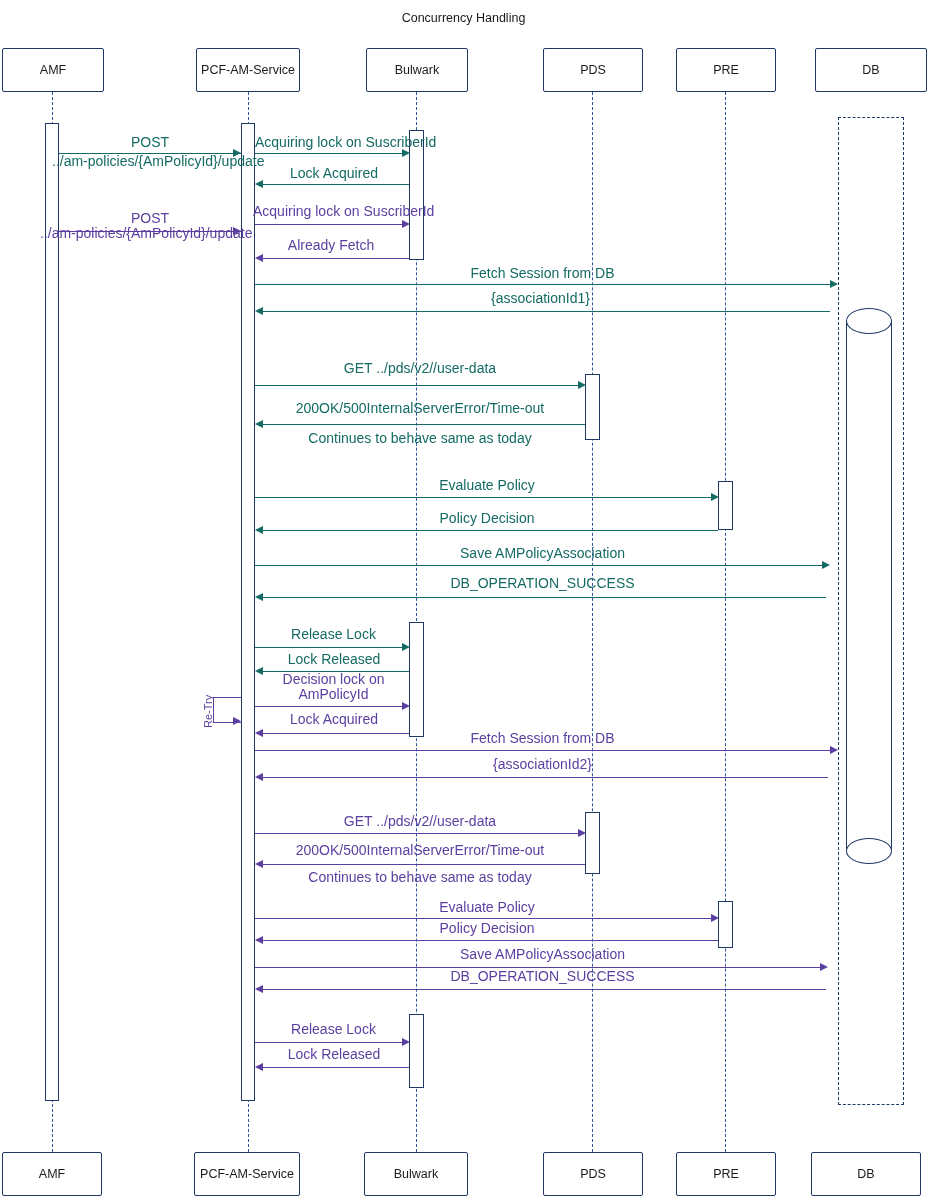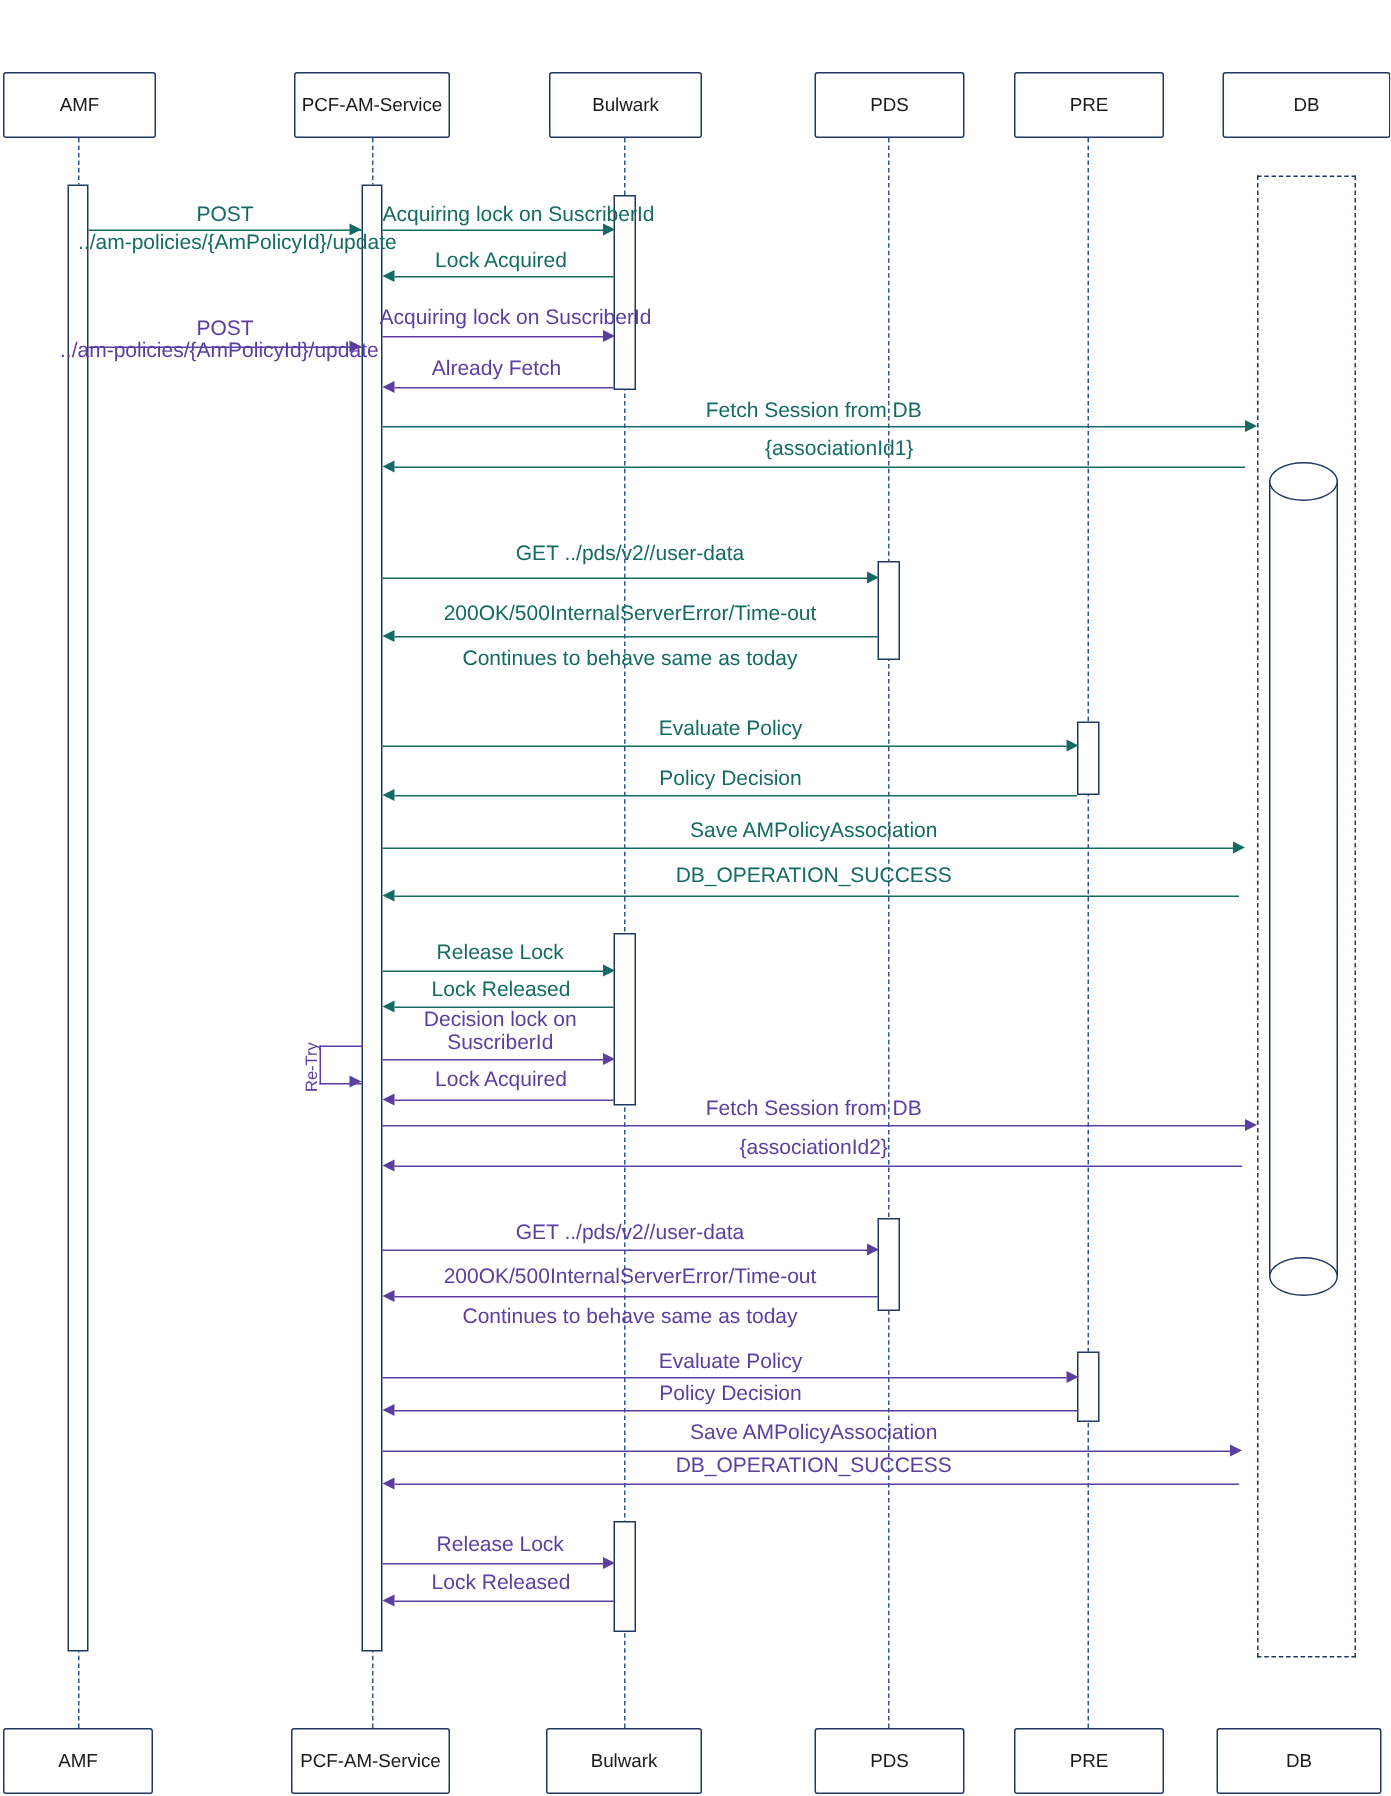--- a/index.html
+++ b/index.html
@@ -98,20 +98,21 @@
     transform: rotate(-90deg);
     transform-origin: left top;
     white-space: nowrap;
   }
 </style>
 </head>
 <body>
 
 <div id="diagram">
 
+  <div class="title">Concurrency Handling</div>
 
   <div class="lifeline-box" style="left:2px; top:48px; width:102px; height:44px;">
     <span>AMF</span>
   </div>
   <div class="lifeline-box" style="left:196px; top:48px; width:104px; height:44px;">
     <span>PCF-AM-Service</span>
   </div>
   <div class="lifeline-box" style="left:366px; top:48px; width:102px; height:44px;">
     <span>Bulwark</span>
   </div>
@@ -190,21 +191,21 @@
   <div class="msg" style="left:263px; top:258px; width:146px; border-top-color:#5b3fa0;"></div>
   <div class="arrowhead" style="left:255px; top:254px; border-right:8px solid #5b3fa0;"></div>
   <div class="msg-label ctr purple" style="left:256px; top:239px; width:150px;">Already Fetch</div>
 
   <div class="msg" style="left:255px; top:284px; width:575px; border-top-color:#146b63;"></div>
   <div class="arrowhead" style="left:830px; top:280px; border-left:8px solid #146b63;"></div>
   <div class="msg-label ctr teal" style="left:255px; top:267px; width:575px;">Fetch Session  from DB</div>
 
   <div class="msg" style="left:263px; top:311px; width:567px; border-top-color:#146b63;"></div>
   <div class="arrowhead" style="left:255px; top:307px; border-right:8px solid #146b63;"></div>
-  <div class="msg-label ctr teal" style="left:272px; top:292px; width:575px;text-align:center;">{associationId1}</div>
+  <div class="msg-label ctr teal" style="left:253px; top:292px; width:575px;text-align:center;">{associationId1}</div>
 
   <div class="msg" style="left:255px; top:385px; width:323px; border-top-color:#146b63;"></div>
   <div class="arrowhead" style="left:578px; top:381px; border-left:8px solid #146b63;"></div>
   <div class="msg-label ctr teal" style="left:255px; top:362px; width:330px;">GET ../pds/v2//user-data</div>
 
   <div class="msg" style="left:263px; top:424px; width:322px; border-top-color:#146b63;"></div>
   <div class="arrowhead" style="left:255px; top:420px; border-right:8px solid #146b63;"></div>
   <div class="msg-label ctr teal" style="left:255px; top:402px; width:330px;">200OK/500InternalServerError/Time-out</div>
 
   <div class="msg-label ctr teal" style="left:255px; top:432px; width:330px;">Continues to behave same as today</div>
@@ -235,21 +236,21 @@
 
   <div style="position:absolute; left:213px; top:697px; width:28px; height:24px;
               border:1px solid #5b3fa0; border-left:1px solid #5b3fa0; border-right:none;
               border-top:1px solid #5b3fa0; border-bottom:1px solid #5b3fa0; background:transparent;"></div>
   <div class="arrowhead" style="left:233px; top:717px; border-left:8px solid #5b3fa0;"></div>
   <div class="retry-label" style="left:202px; top:728px;">Re-Try</div>
 
   <div class="msg" style="left:255px; top:706px; width:147px; border-top-color:#5b3fa0;"></div>
   <div class="arrowhead" style="left:402px; top:702px; border-left:8px solid #5b3fa0;"></div>
   <div class="msg-label ctr purple" style="left:255px; top:673px; width:157px;">Decision lock on</div>
-  <div class="msg-label ctr purple" style="left:255px; top:688px; width:157px;">SuscriberId</div>
+  <div class="msg-label ctr purple" style="left:255px; top:688px; width:157px;">AmPolicyId</div>
 
   <div class="msg" style="left:263px; top:733px; width:146px; border-top-color:#5b3fa0;"></div>
   <div class="arrowhead" style="left:255px; top:729px; border-right:8px solid #5b3fa0;"></div>
   <div class="msg-label ctr purple" style="left:256px; top:713px; width:156px;">Lock Acquired</div>
 
   <div class="msg" style="left:255px; top:750px; width:575px; border-top-color:#5b3fa0;"></div>
   <div class="arrowhead" style="left:830px; top:746px; border-left:8px solid #5b3fa0;"></div>
   <div class="msg-label ctr purple" style="left:255px; top:732px; width:575px;">Fetch Session from DB</div>
 
   <div class="msg" style="left:263px; top:777px; width:565px; border-top-color:#5b3fa0;"></div>

